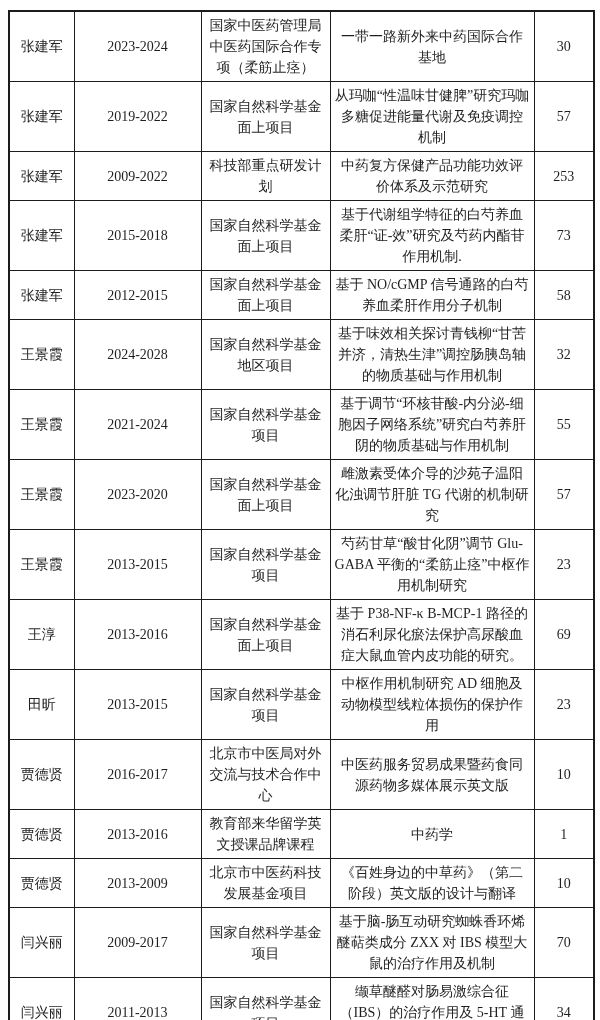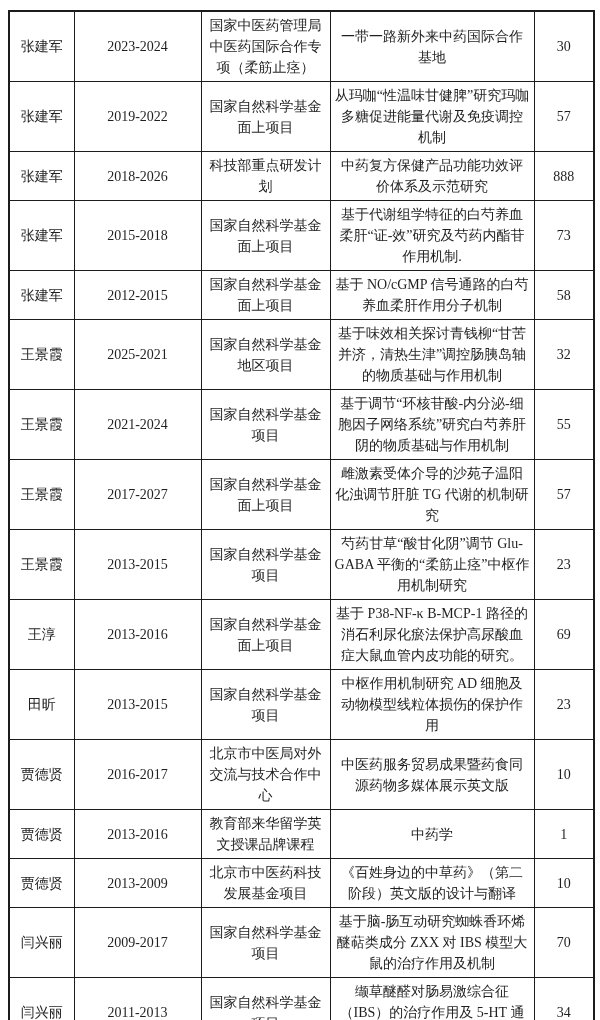--- a/index.html
+++ b/index.html
@@ -63,56 +63,56 @@
         </tr>
         <tr>
           <td>张建军</td>
           <td>2019-2022</td>
           <td>国家自然科学基金面上项目</td>
           <td>从玛咖“性温味甘健脾”研究玛咖多糖促进能量代谢及免疫调控机制</td>
           <td>57</td>
         </tr>
         <tr>
           <td>张建军</td>
-          <td>2018-2026</td>
+          <td>2009-2022</td>
           <td>科技部重点研发计划</td>
           <td>中药复方保健产品功能功效评价体系及示范研究</td>
-          <td>888</td>
+          <td>253</td>
         </tr>
         <tr>
           <td>张建军</td>
           <td>2015-2018</td>
           <td>国家自然科学基金面上项目</td>
           <td>基于代谢组学特征的白芍养血柔肝“证-效”研究及芍药内酯苷作用机制.</td>
           <td>73</td>
         </tr>
         <tr>
           <td>张建军</td>
           <td>2012-2015</td>
           <td>国家自然科学基金面上项目</td>
           <td>基于 NO/cGMP 信号通路的白芍养血柔肝作用分子机制</td>
           <td>58</td>
         </tr>
         <tr>
           <td>王景霞</td>
-          <td>2025-2021</td>
+          <td>2024-2028</td>
           <td>国家自然科学基金地区项目</td>
           <td>基于味效相关探讨青钱柳“甘苦并济，清热生津”调控肠胰岛轴的物质基础与作用机制</td>
           <td>32</td>
         </tr>
         <tr>
           <td>王景霞</td>
           <td>2021-2024</td>
           <td>国家自然科学基金项目</td>
           <td>基于调节“环核苷酸-内分泌-细胞因子网络系统”研究白芍养肝阴的物质基础与作用机制</td>
           <td>55</td>
         </tr>
         <tr>
           <td>王景霞</td>
-          <td>2017-2027</td>
+          <td>2023-2020</td>
           <td>国家自然科学基金面上项目</td>
           <td>雌激素受体介导的沙苑子温阳化浊调节肝脏 TG 代谢的机制研究</td>
           <td>57</td>
         </tr>
         <tr>
           <td>王景霞</td>
           <td>2013-2015</td>
           <td>国家自然科学基金项目</td>
           <td>芍药甘草“酸甘化阴”调节 Glu-GABA 平衡的“柔筋止痉”中枢作用机制研究</td>
           <td>23</td>

